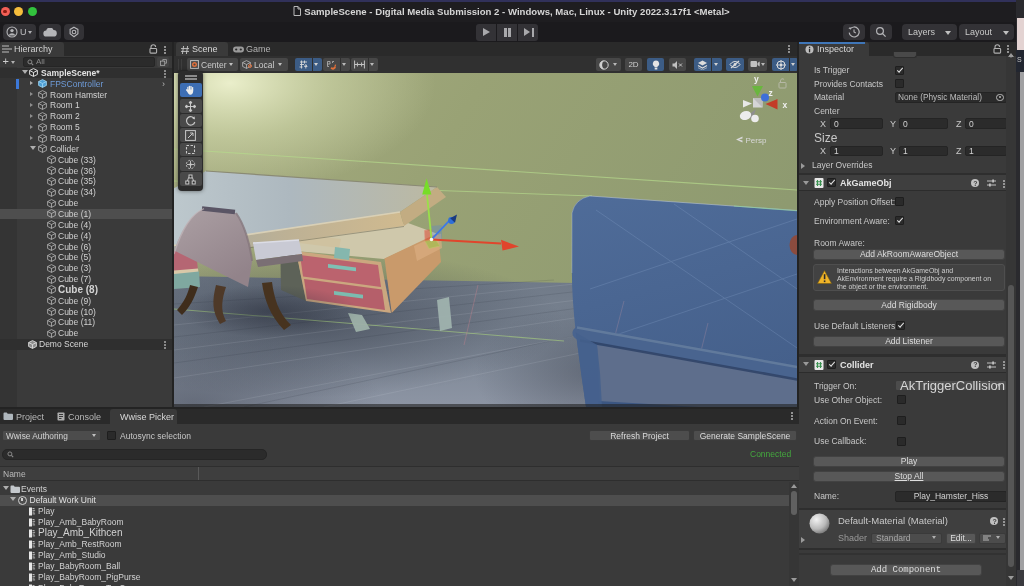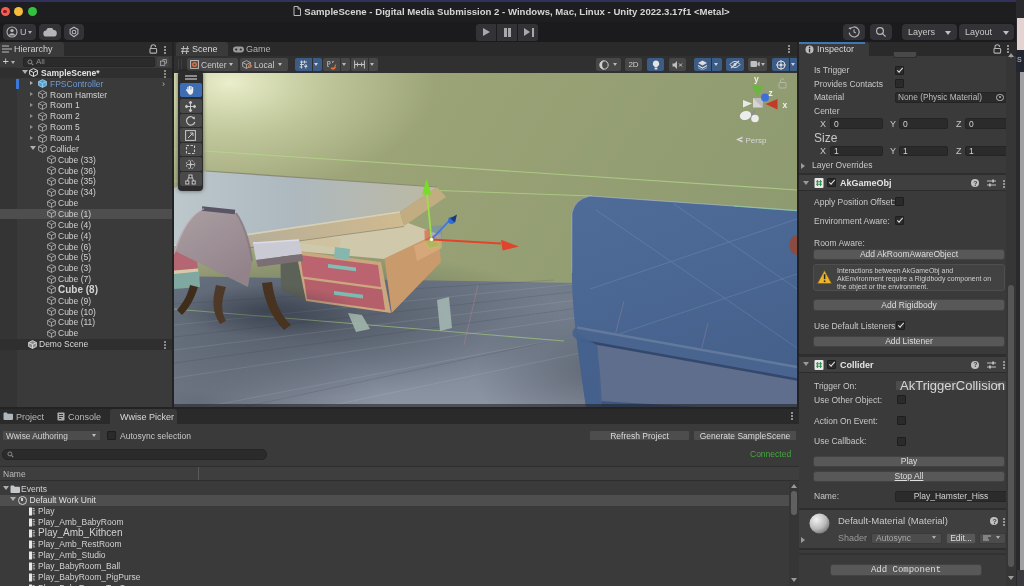--- a/index.html
+++ b/index.html
@@ -705,21 +705,21 @@
     </defs>
     <circle cx="10.5" cy="10.5" r="10" fill="url(#ball)"></circle>
   </svg>
 <div class="ab tx " style="left:838px;top:514px;height:14px;line-height:14px;font-size:9.5px;color:#c8c8c8;font-weight:normal;">Default-Material (Material)</div>
 <div class="ab" style="left:990px;top:517px;width:8px;height:8px;border-radius:50%;background:#c0c0c0;"></div>
 <div class="ab tx" style="left:992.4px;top:517.5px;font-size:7px;line-height:7px;color:#3f3f3f;font-weight:bold;">?</div>
 <div class="ab" style="left:1003px;top:517.5px;width:2px;height:2px;border-radius:50%;background:#b4b4b4;box-shadow:0 3px 0 #b4b4b4,0 6px 0 #b4b4b4;"></div>
 <div class="ab" style="left:801px;top:537px;width:0;height:0;border-top:3px solid transparent;border-bottom:3px solid transparent;border-left:4px solid #9a9a9a;"></div>
 <div class="ab tx " style="left:838px;top:531px;height:14px;line-height:14px;font-size:9px;color:#9a9a9a;font-weight:normal;">Shader</div>
 <div class="ab " style="left:871px;top:532.5px;width:71px;height:11px;background:#4c4c4c;border:1px solid #3a3a3a;border-radius:2px;"></div>
-<div class="ab tx " style="left:876px;top:531px;height:14px;line-height:14px;font-size:8.5px;color:#a8a8a8;font-weight:normal;">Autosync</div>
+<div class="ab tx " style="left:876px;top:531px;height:14px;line-height:14px;font-size:8.5px;color:#a8a8a8;font-weight:normal;">Standard</div>
 <div class="ab" style="left:932px;top:536px;width:0;height:0;border-left:2.5px solid transparent;border-right:2.5px solid transparent;border-top:3.5px solid #b0b0b0;"></div>
 <div class="ab " style="left:946px;top:532.5px;width:30px;height:11px;background:#585858;border:1px solid #424242;border-radius:2px;"></div>
 <div class="ab tx" style="left:946px;top:531px;width:30px;height:14px;line-height:14px;font-size:8.5px;color:#dedede;font-weight:normal;text-align:center;">Edit...</div>
 <div class="ab " style="left:979px;top:532.5px;width:27px;height:11px;background:#4c4c4c;border:1px solid #3a3a3a;border-radius:2px;"></div>
 <svg class="ab" style="left:983px;top:535px" width="8" height="6" viewBox="0 0 8 6">
     <path d="M0 1h8M0 3h5M0 5h6" stroke="#b8b8b8" stroke-width="1"></path>
   </svg>
 <div class="ab" style="left:996px;top:536px;width:0;height:0;border-left:2.5px solid transparent;border-right:2.5px solid transparent;border-top:3.5px solid #b0b0b0;"></div>
 <div class="ab " style="left:799px;top:548px;width:217px;height:2px;background:#2e2e2e;"></div>
 <div class="ab " style="left:799px;top:553px;width:217px;height:2px;background:#323232;"></div>

